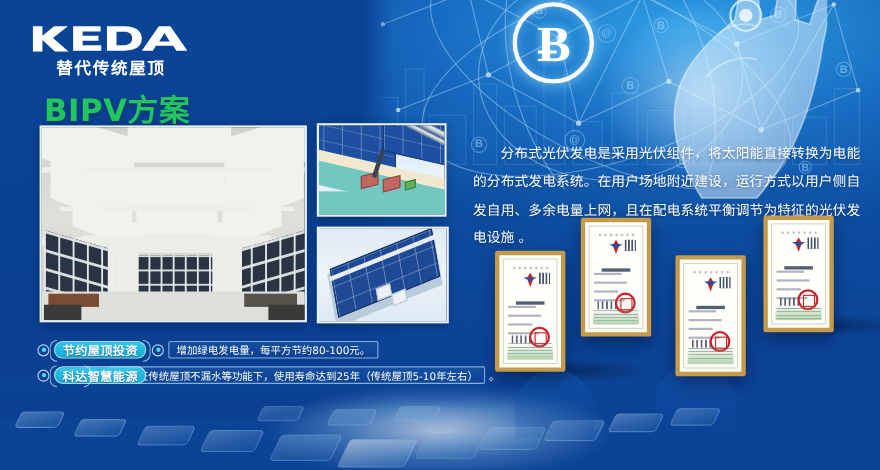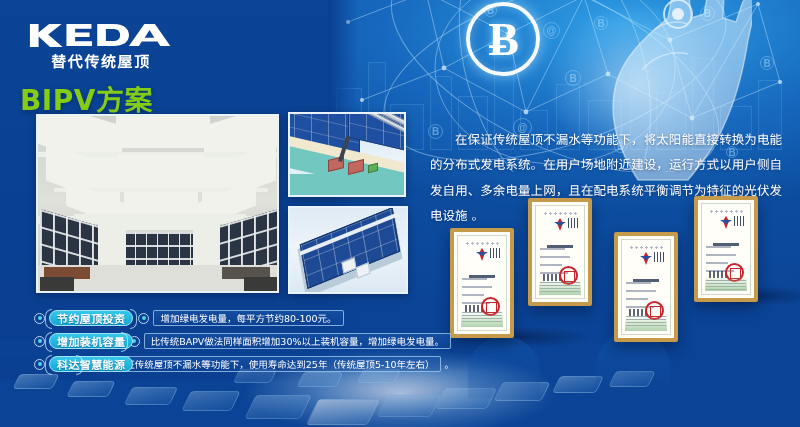--- a/index.html
+++ b/index.html
@@ -61,21 +61,21 @@
   .floor-haze{position:absolute;left:0;bottom:0;width:100%;height:86px;
     background:linear-gradient(180deg,rgba(11,67,150,.85),rgba(11,67,150,.18) 36%,rgba(11,67,150,.55));}
 
   
   .logo{position:absolute;left:28px;top:22px;width:146px;}
   .logo-mark{display:block;height:25px;}
   .logo-cn{display:block;margin-top:3px;color:#fff;font-size:15px;font-weight:bold;
     letter-spacing:1.6px;text-align:center;font-family:"DejaVu Sans",sans-serif;}
 
   
-  .title{position:absolute;left:20px;top:78px;color:#84cc16;font-size:28px;font-weight:bold;
+  .title{position:absolute;left:40px;top:78px;color:#22c55e;font-size:28px;font-weight:bold;
     letter-spacing:.5px;font-family:"DejaVu Sans",sans-serif;
     text-shadow:0 2px 5px rgba(0,0,0,.28);}
 
   
   .frame{position:absolute;border:2px solid #e9f3ff;background:#16325c;overflow:hidden;
     box-shadow:0 2px 8px rgba(0,0,0,.30);}
   .photo-main{left:36px;top:114px;width:243px;height:179px;}
   .photo-r1{left:288px;top:112px;width:118px;height:85px;}
   .photo-r2{left:288px;top:206px;width:120px;height:88px;}
 
@@ -343,21 +343,21 @@
   <div class="frame photo-r2">
     <div class="array">
       <div class="base" style="left:8px;top:22px;width:104px;height:48px;"></div>
       <div class="panel" style="left:10px;top:18px;width:100px;height:44px;"></div>
       <div class="white1" style="left:52px;top:52px;width:14px;height:11px;"></div>
       <div class="white2" style="left:66px;top:57px;width:14px;height:11px;"></div>
       <div style="position:absolute;left:6px;top:24px;width:106px;height:4px;background:#e8eef4;transform:rotate(-22deg) skewX(-12deg);"></div>
     </div>
   </div>
 
-  <p class="para">在保证传统屋顶不漏水等功能下，将太阳能直接转换为电能的分布式发电系统。在用户场地附近建设，运行方式以用户侧自发自用、多余电量上网，且在配电系统平衡调节为特征的光伏发电设施 。</p>
+  <p class="para">分布式光伏发电是采用光伏组件，将太阳能直接转换为电能的分布式发电系统。在用户场地附近建设，运行方式以用户侧自发自用、多余电量上网，且在配电系统平衡调节为特征的光伏发电设施 。</p>
 
   <div class="c-shadow" style="left:452px;top:326px;width:140px;height:22px;"></div>
   <div class="c-shadow" style="left:690px;top:286px;width:130px;height:20px;"></div>
   <div class="c-stand" style="left:468px;top:336px;width:72px;height:62px;"></div>
   <div class="c-stand" style="left:596px;top:330px;width:74px;height:68px;"></div>
 
   <div class="cert" style="left:450px;top:228px;width:64px;height:110px;">
     <div class="cert-in">
       <div class="c-wave"></div>
       <svg class="c-emb" viewBox="0 0 14 13">
@@ -446,33 +446,20 @@
       <span class="tag-wrap">
         <span class="tag">节约屋顶投资</span>
       </span>
       <span class="ring">
           <i></i>
         </span>
       <span class="desc">增加绿电发电量，每平方节约80-100元。</span>
       <span class="tail"></span>
     </div>
 
-    <div class="brow">
-      <span class="ring">
-          <i></i>
-        </span>
-      <span class="tag-wrap">
-        <span class="tag">增加装机容量</span>
-      </span>
-      <span class="ring">
-          <i></i>
-        </span>
-      <span class="desc">比传统BAPV做法同样面积增加30%以上装机容量，增加绿电发电量。</span>
-      <span class="tail"></span>
-    </div>
 
     <div class="brow">
       <span class="ring">
           <i></i>
         </span>
       <span class="tag-wrap">
         <span class="tag">科达智慧能源</span>
       </span>
       <span class="ring">
           <i></i>

